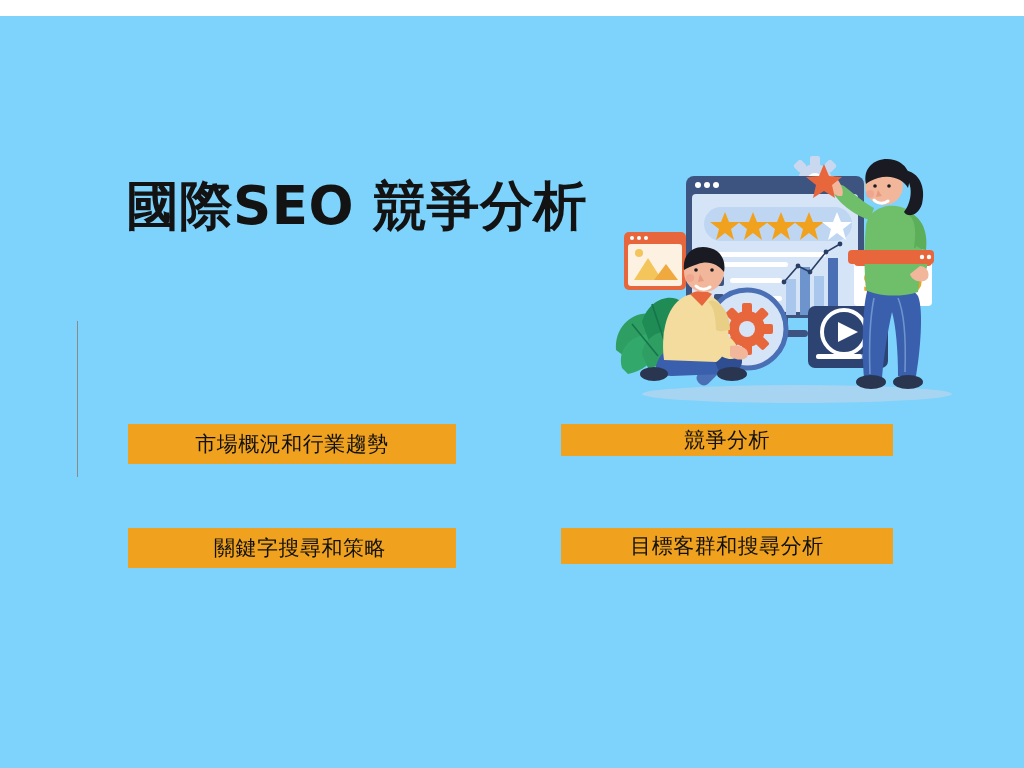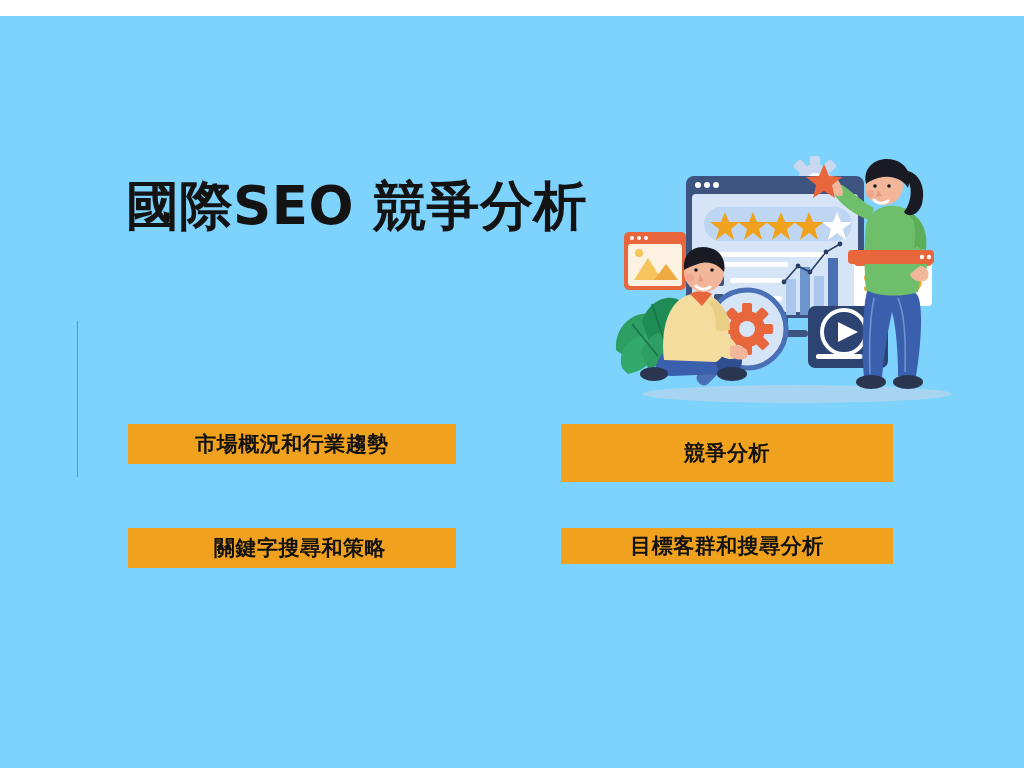--- a/index.html
+++ b/index.html
@@ -49,33 +49,33 @@
     letter-spacing: 0.5px;
     white-space: nowrap;
   }
 
   
   .topic-btn {
     position: absolute;
     background: #F0A21E;
     color: #111111;
     font-family: "DejaVu Sans", "Liberation Sans", sans-serif;
-    font-weight: 700;
+    font-weight: 400;
     font-size: 21px;
     letter-spacing: 0.5px;
     display: flex;
     align-items: center;
     justify-content: center;
     text-align: center;
     box-sizing: border-box;
     cursor: pointer;
     user-select: none;
   }
   .btn-r1c1 { left: 128px; top: 408px; width: 328px; height: 40px; }
-  .btn-r1c2 { left: 561px; top: 408px; width: 332px; height: 58px; }
+  .btn-r1c2 { left: 561px; top: 408px; width: 332px; height: 32px; }
   .btn-r2c1 { left: 128px; top: 512px; width: 328px; height: 40px; padding-left: 16px; }
   .btn-r2c2 { left: 561px; top: 512px; width: 332px; height: 36px; }
 
   
   .illustration {
     position: absolute;
     left: 612px;
     top: 138px;
     width: 360px;
     height: 252px;

